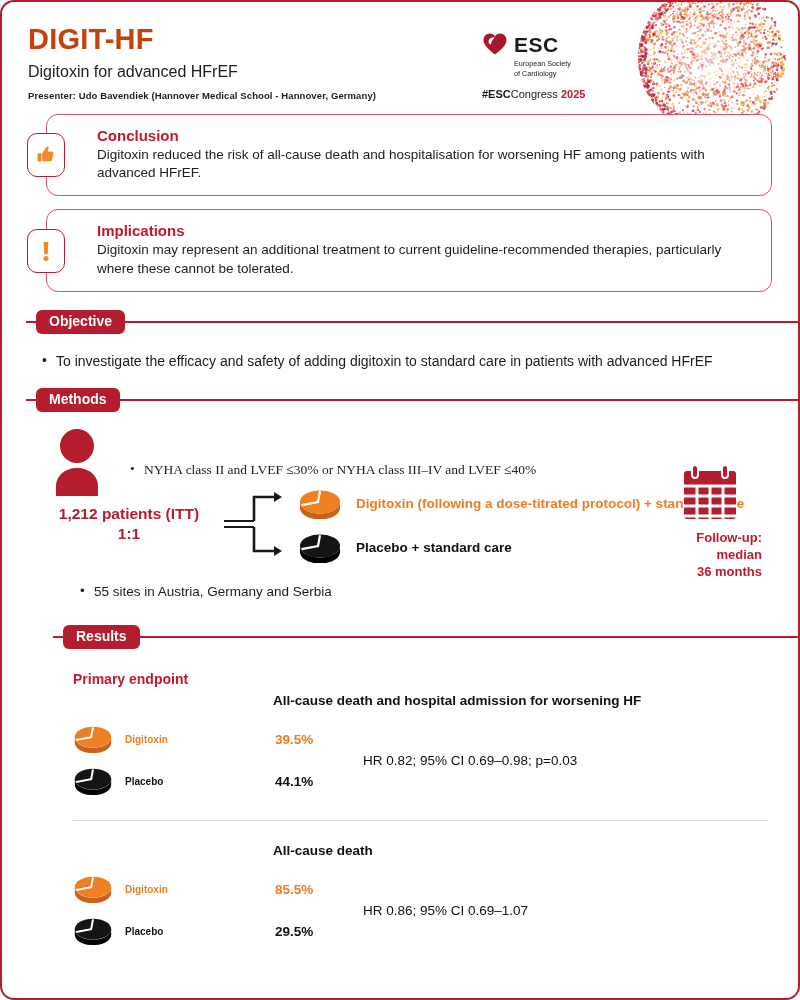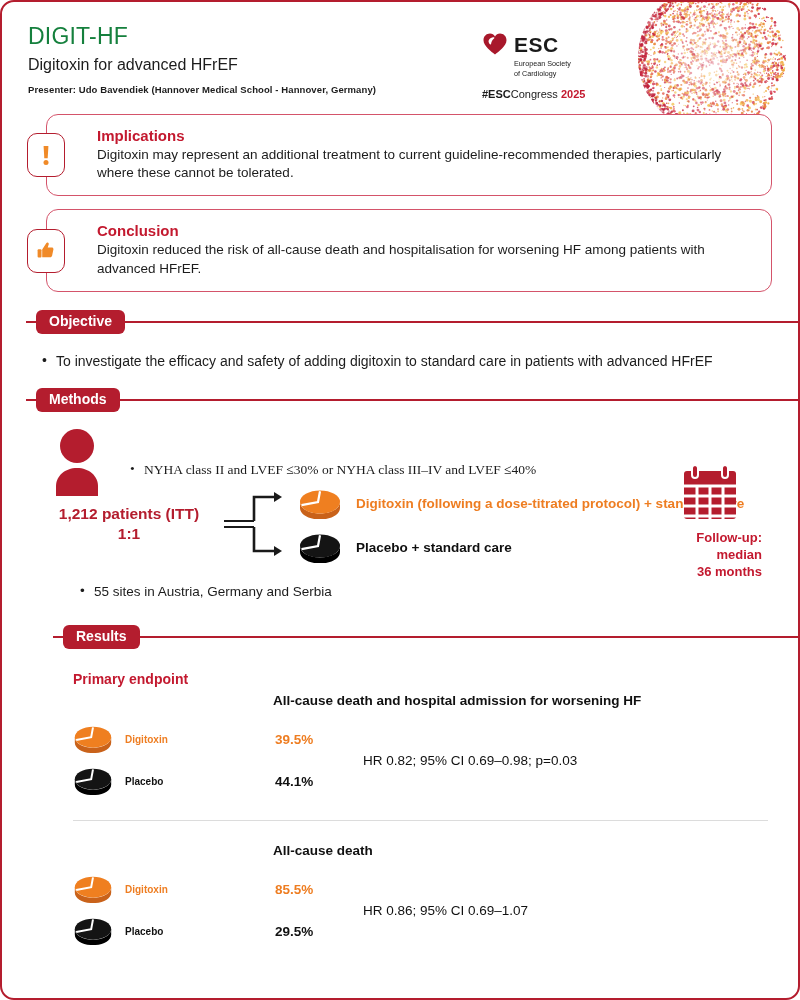--- a/index.html
+++ b/index.html
@@ -22,23 +22,23 @@
   }
 
   
   .header {
     position: relative;
     height: 112px;
     padding: 22px 0 0 26px;
     overflow: hidden;
   }
   .study-title {
-    font-size: 23px;
-    font-weight: normal;
-    color: #15803d;
+    font-size: 29px;
+    font-weight: bold;
+    color: #c2410c;
     letter-spacing: 0.2px;
     line-height: 1.1;
   }
   .study-subtitle {
     font-size: 16px;
     color: #1c1c1c;
     margin-top: 7px;
     line-height: 1.15;
   }
   .presenter {
@@ -2822,38 +2822,38 @@
         <div>of Cardiology</div>
       </div>
       <div class="esc-congress">
         <span class="hash">#ESC</span><span class="cong">Congress</span> <span class="yr">2025</span>
       </div>
     </div>
   </div>
 
   <div class="callout">
     <div class="callout-badge">
+      <svg width="22" height="22" viewBox="0 0 22 22">
+        <path d="M7.2 9.6 11.4 3c.4-.6 1.3-.7 1.8-.2.5.4.7 1 .5 1.6l-1 3.2h4.2c1 0 1.7.9 1.5 1.9l-1.3 6.3c-.2.9-1 1.5-1.9 1.5H7.2z" fill="#f08a28"></path>
+        <rect x="2.6" y="9.2" width="3.9" height="8.2" rx="1" fill="#f08a28"></rect>
+      </svg>
+    </div>
+    <div class="callout-title">Conclusion</div>
+    <div class="callout-text">Digitoxin reduced the risk of all-cause death and hospitalisation for worsening HF among patients with advanced HFrEF.</div>
+  </div>
+
+  <div class="callout">
+    <div class="callout-badge">
       <svg width="18" height="24" viewBox="0 0 18 24">
         <path d="M6.6 3h4.8l-.7 12.2H7.3z" fill="#f08a28"></path>
         <circle cx="9" cy="19.4" r="2.5" fill="#f08a28"></circle>
       </svg>
     </div>
     <div class="callout-title">Implications</div>
     <div class="callout-text">Digitoxin may represent an additional treatment to current guideline-recommended therapies, particularly where these cannot be tolerated.</div>
-  </div>
-
-  <div class="callout">
-    <div class="callout-badge">
-      <svg width="22" height="22" viewBox="0 0 22 22">
-        <path d="M7.2 9.6 11.4 3c.4-.6 1.3-.7 1.8-.2.5.4.7 1 .5 1.6l-1 3.2h4.2c1 0 1.7.9 1.5 1.9l-1.3 6.3c-.2.9-1 1.5-1.9 1.5H7.2z" fill="#f08a28"></path>
-        <rect x="2.6" y="9.2" width="3.9" height="8.2" rx="1" fill="#f08a28"></rect>
-      </svg>
-    </div>
-    <div class="callout-title">Conclusion</div>
-    <div class="callout-text">Digitoxin reduced the risk of all-cause death and hospitalisation for worsening HF among patients with advanced HFrEF.</div>
   </div>
 
   <div style="margin-top:18px;">
     <div class="section-head">
       <div class="section-rule-left"></div>
       <div class="section-pill">Objective</div>
       <div class="section-rule"></div>
     </div>
     <div class="objective-body">
       <div class="bullet-line">To investigate the efficacy and safety of adding digitoxin to standard care in patients with advanced HFrEF</div>

